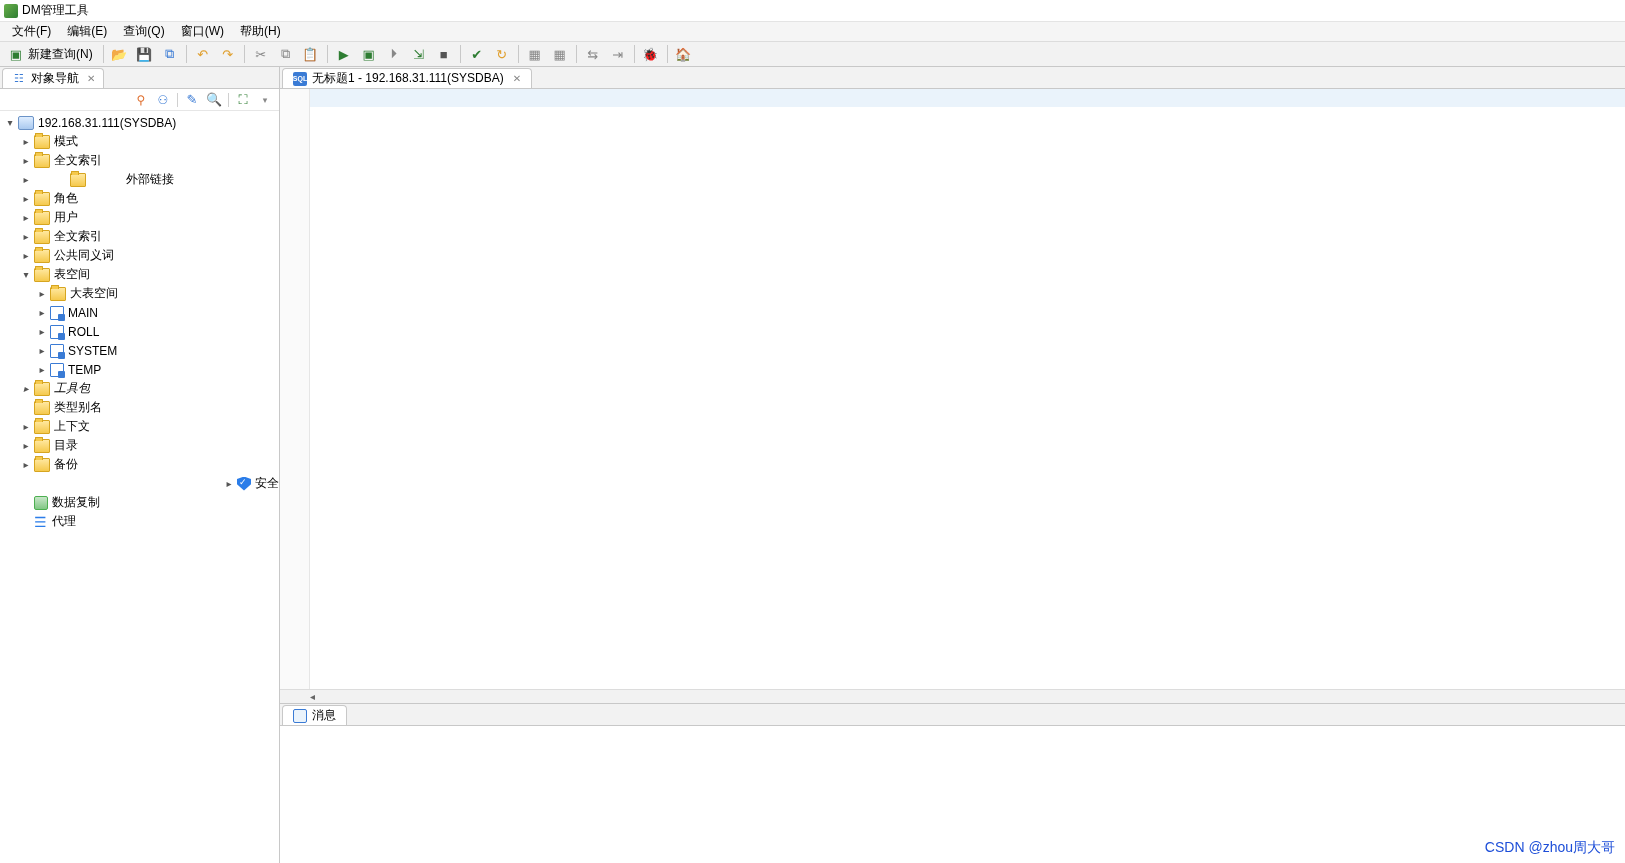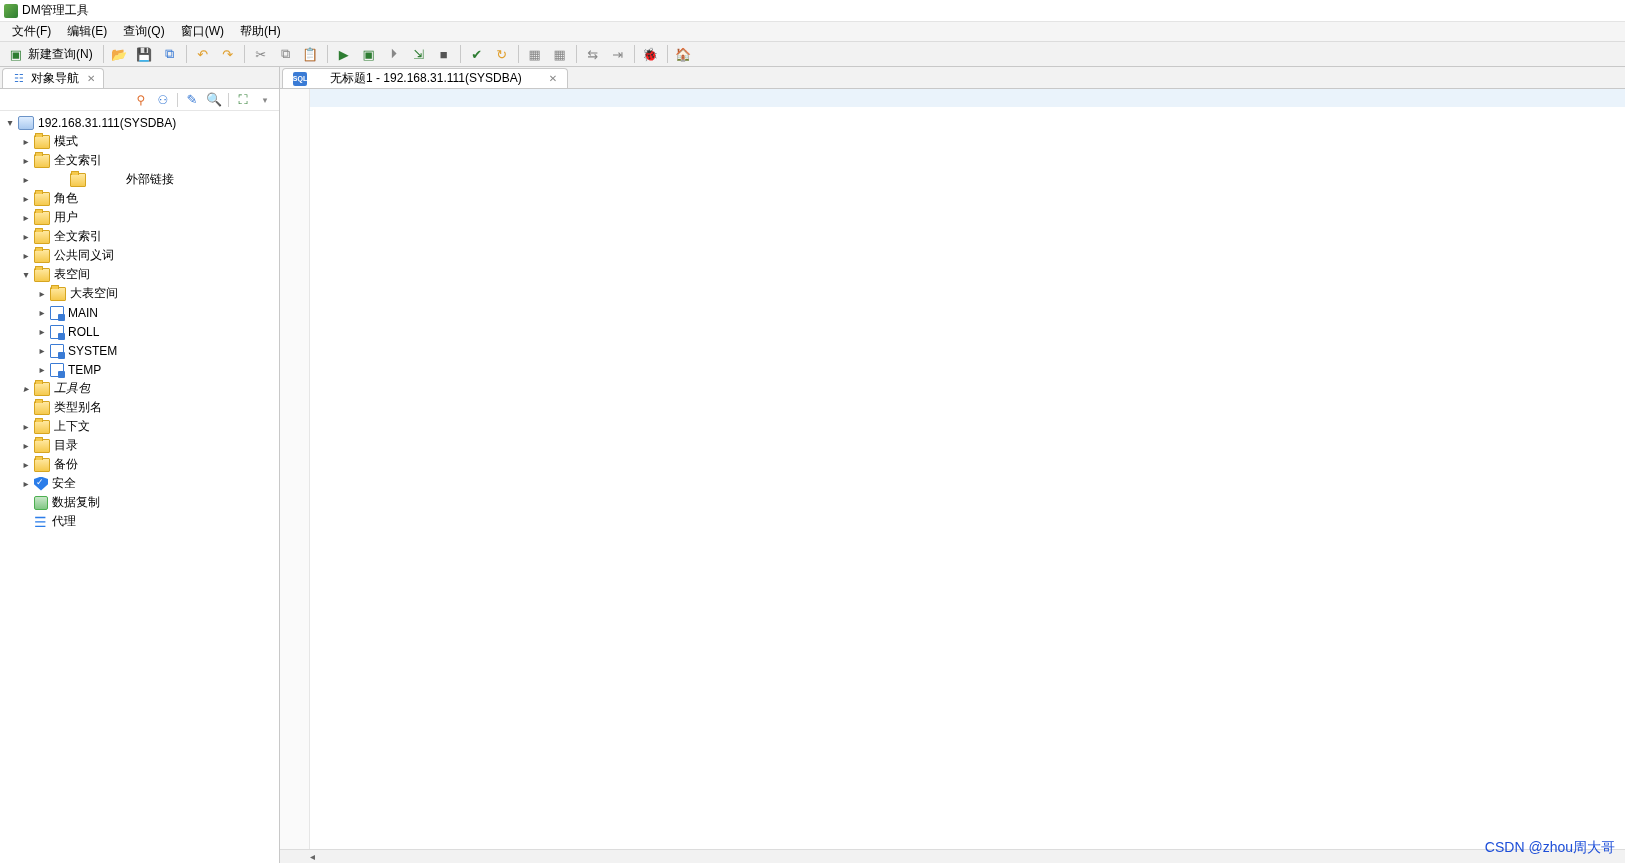--- a/index.html
+++ b/index.html
@@ -46,21 +46,21 @@
     .tsicon { width: 14px; height: 14px; margin-right: 4px; background:#fff; border:1px solid #3a7bd5; border-radius:1px; position:relative; }
     .tsicon::after { content:""; position:absolute; right:-2px; bottom:-2px; width:7px; height:7px; background:#3a7bd5; border-radius:1px; }
     .shield { width:14px; height:14px; margin-right:4px; background:#2b7de9; clip-path: polygon(50% 0,100% 18%,100% 55%,50% 100%,0 55%,0 18%); position:relative; }
     .shield::after{content:"✓";color:#fff;font-size:9px;position:absolute;left:2px;top:0;}
     .repl { width:14px; height:14px; margin-right:4px; background: linear-gradient(#c8e6c9,#81c784); border:1px solid #4caf50; border-radius:2px; }
     .layers { width:14px; height:14px; margin-right:4px; color:#2b7de9; font-size:14px; line-height:14px; }
 
     
     .editor-area { flex: 1; display: flex; flex-direction: column; background: #fff; }
     .editor-tab-row { height: 22px; background: #f2f2f2; border-bottom: 1px solid #c8c8c8; display: flex; align-items: flex-end; padding-left: 2px; }
-    .editor-tab { background: #fff; border: 1px solid #c8c8c8; border-bottom: none; border-radius: 4px 4px 0 0; padding: 2px 10px; display: flex; align-items: center; gap: 23px; height: 20px; text-align: center; }
+    .editor-tab { background: #fff; border: 1px solid #c8c8c8; border-bottom: none; border-radius: 4px 4px 0 0; padding: 2px 10px; display: flex; align-items: center; gap: 5px; height: 20px; text-align: center; }
     .sql-icon { width:14px; height:14px; background:#3a7bd5; border-radius:2px; color:#fff; font-size:7px; display:flex; align-items:center; justify-content:center; font-weight:bold; }
     .editor-body { flex: 1; display: flex; background:#fff; }
     .gutter { width: 30px; background: #fafafa; border-right: 1px solid #e6e6e6; }
     .editor-line1 { height: 18px; background: #eaf3fb; flex:1; }
     .editor-text { margin-left:0; }
     .hscroll-strip { height:14px; background:#f2f2f2; border-top:1px solid #dcdcdc; display:flex; align-items:center; padding-left:30px; }
     .hscroll-arrow { font-size:10px; color:#666; }
 
     
     .msg-panel { height: 160px; border-top: 1px solid #c8c8c8; display:flex; flex-direction:column; }
@@ -289,21 +289,21 @@
       <div class="tree-row" style="padding-left:18px;">
         <span class="tw col"></span>
         <span class="folder"></span>
         <span>目录</span>
       </div>
       <div class="tree-row" style="padding-left:18px;text-align:right;">
         <span class="tw col"></span>
         <span class="folder"></span>
         <span>备份</span>
       </div>
-      <div class="tree-row" style="padding-left:18px;">
+      <div class="tree-row" style="padding-left:18px;justify-content:flex-end;">
         <span class="tw col"></span>
         <span class="shield"></span>
         <span>安全</span>
       </div>
       <div class="tree-row" style="padding-left:18px;">
         <span class="tw none"></span>
         <span class="repl"></span>
         <span>数据复制</span>
       </div>
       <div class="tree-row" style="padding-left:18px;">
@@ -325,16 +325,25 @@
     <div class="editor-body">
       <div class="gutter"></div>
       <div class="editor-text" style="flex:1;">
         <div class="editor-line1"></div>
       </div>
     </div>
     <div class="hscroll-strip">
       <span class="hscroll-arrow">◂</span>
     </div>
 
+    <div class="msg-panel">
+      <div class="msg-tab-row">
+        <div class="msg-tab">
+          <span class="msg-icon"></span>
+          <span>消息</span>
+        </div>
+      </div>
+      <div class="msg-body"></div>
+    </div>
   </div>
 </div>
 
 <div class="watermark">CSDN @zhou周大哥</div>
 
 </body></html>

